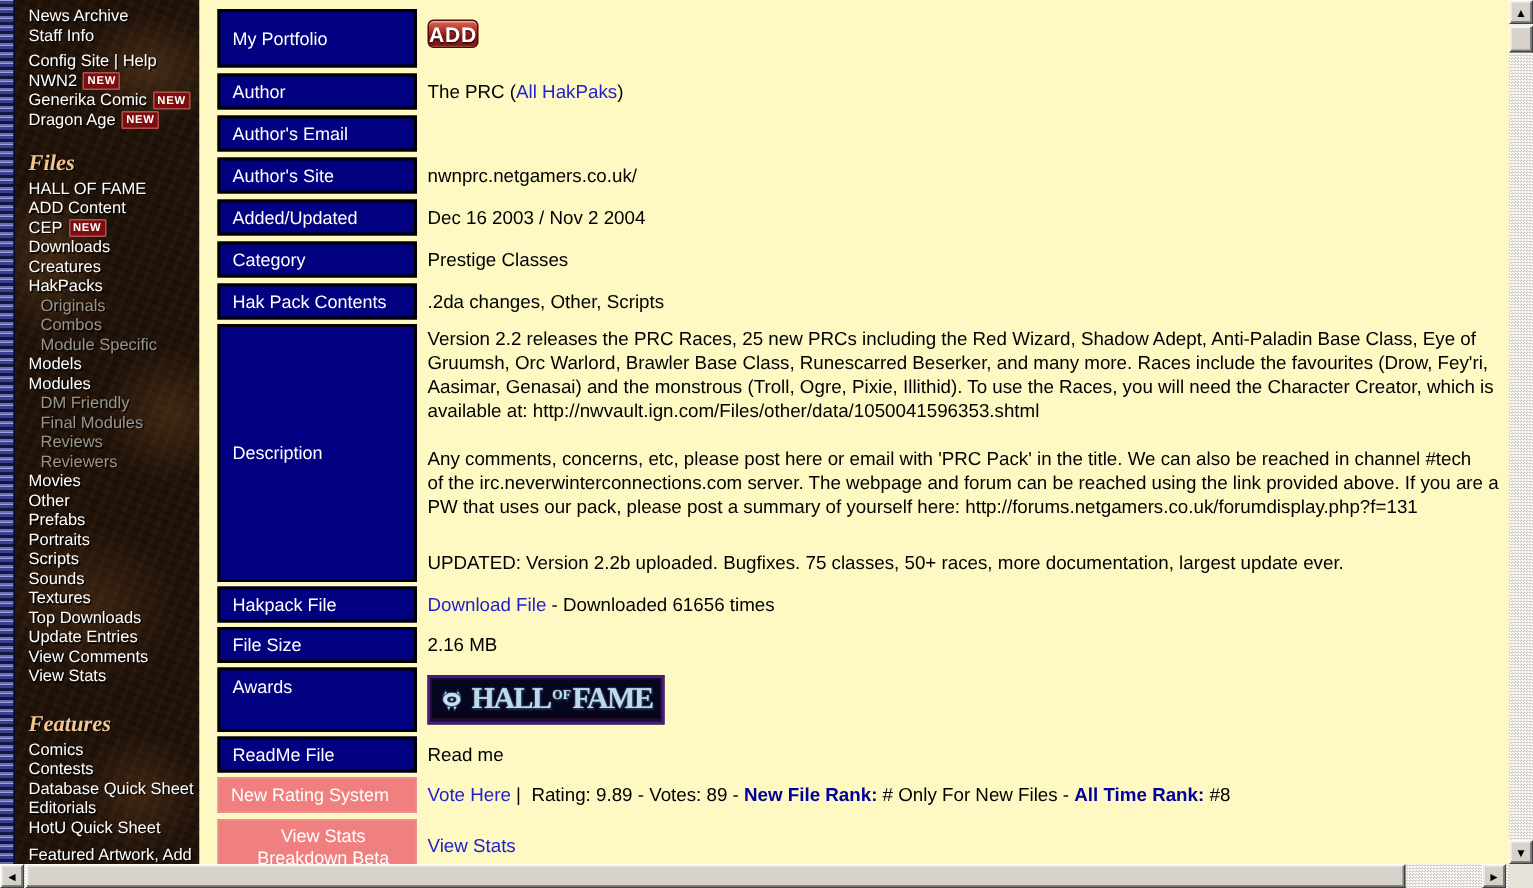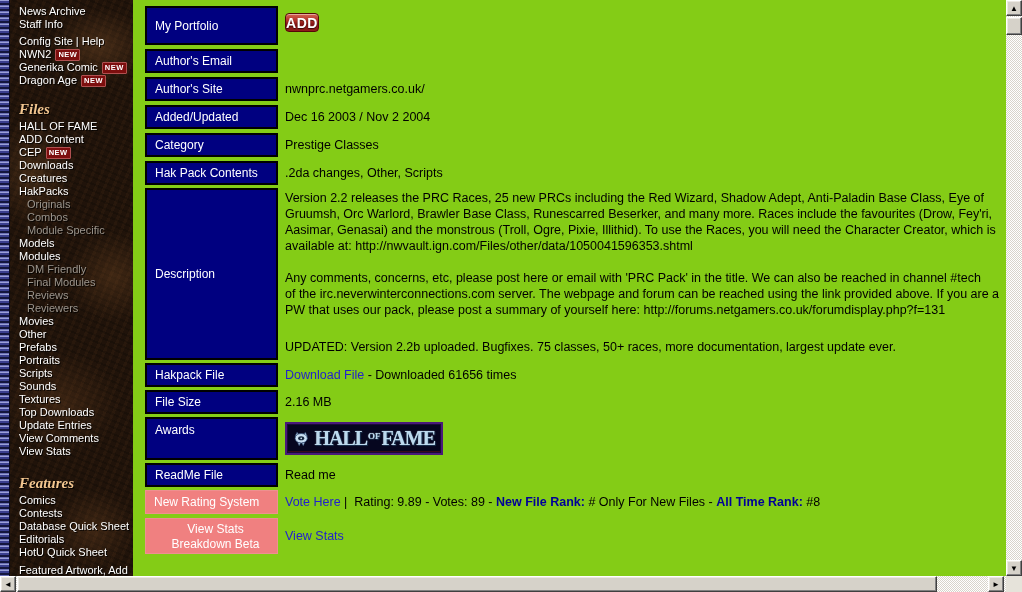--- a/index.html
+++ b/index.html
@@ -28,21 +28,21 @@
   .sb-item.gap{margin-top:4px;}
   .sb-item.lastgap{margin-top:5px;}
   .sb-header{color:#f2c690;font-family:"Liberation Serif",serif;font-style:italic;font-weight:bold;
     font-size:15px;line-height:16px;margin:14px 0 3px 0;text-shadow:1px 1px 0 rgba(0,0,0,.9);}
   .sb-header.feat{margin-top:17px;}
   .new-badge{display:inline-block;background:#7d0e0e;color:#fff;font-size:7.5px;font-weight:bold;
     line-height:8px;padding:1px 2px;margin-left:4px;border:1px solid #b05050;border-radius:1px;
     letter-spacing:.5px;vertical-align:1px;text-shadow:none;}
 
   
-  .main{position:absolute;left:133px;top:0;width:873px;height:576px;background:#84cc16;overflow:hidden;
+  .main{position:absolute;left:133px;top:0;width:873px;height:576px;background:#fef9c3;overflow:hidden;
     padding:6px 0 0 12px;box-sizing:border-box;}
   .row{display:flex;margin-bottom:4px;}
   .lbl{flex:none;width:133px;box-sizing:border-box;background:#000080;border:2px solid #000000;
     color:#fff;font-size:12px;display:flex;align-items:center;padding-left:8px;height:24px;}
   .lbl.salmon{background:#f08080;border:1px solid #ee9090;text-align:center;}
   .lbl.top{align-items:flex-start;padding-top:4px;}
   .lbl.two-line{display:block;padding-top:3px;line-height:15px;height:36px;}
   .val{margin-left:7px;display:flex;align-items:center;font-size:12.5px;color:#000;white-space:pre;}
   .val.top{align-items:flex-start;padding-top:7px;}
   .val.block{display:block;padding-top:2px;}
@@ -144,20 +144,26 @@
 
     <div class="row" style="height:39px">
       <div class="lbl" style="height:39px">
         <span>My Portfolio</span>
       </div>
       <div class="val top">
         <span class="add-btn">ADD</span>
       </div>
     </div>
 
+    <div class="row">
+      <div class="lbl">
+          <span>Author</span>
+        </div>
+      <div class="val"><span>The PRC (</span><span class="lnk">All HakPaks</span><span>)</span></div>
+    </div>
 
     <div class="row">
       <div class="lbl">
           <span>Author's Email</span>
         </div>
     </div>
 
     <div class="row">
       <div class="lbl">
           <span>Author's Site</span>

